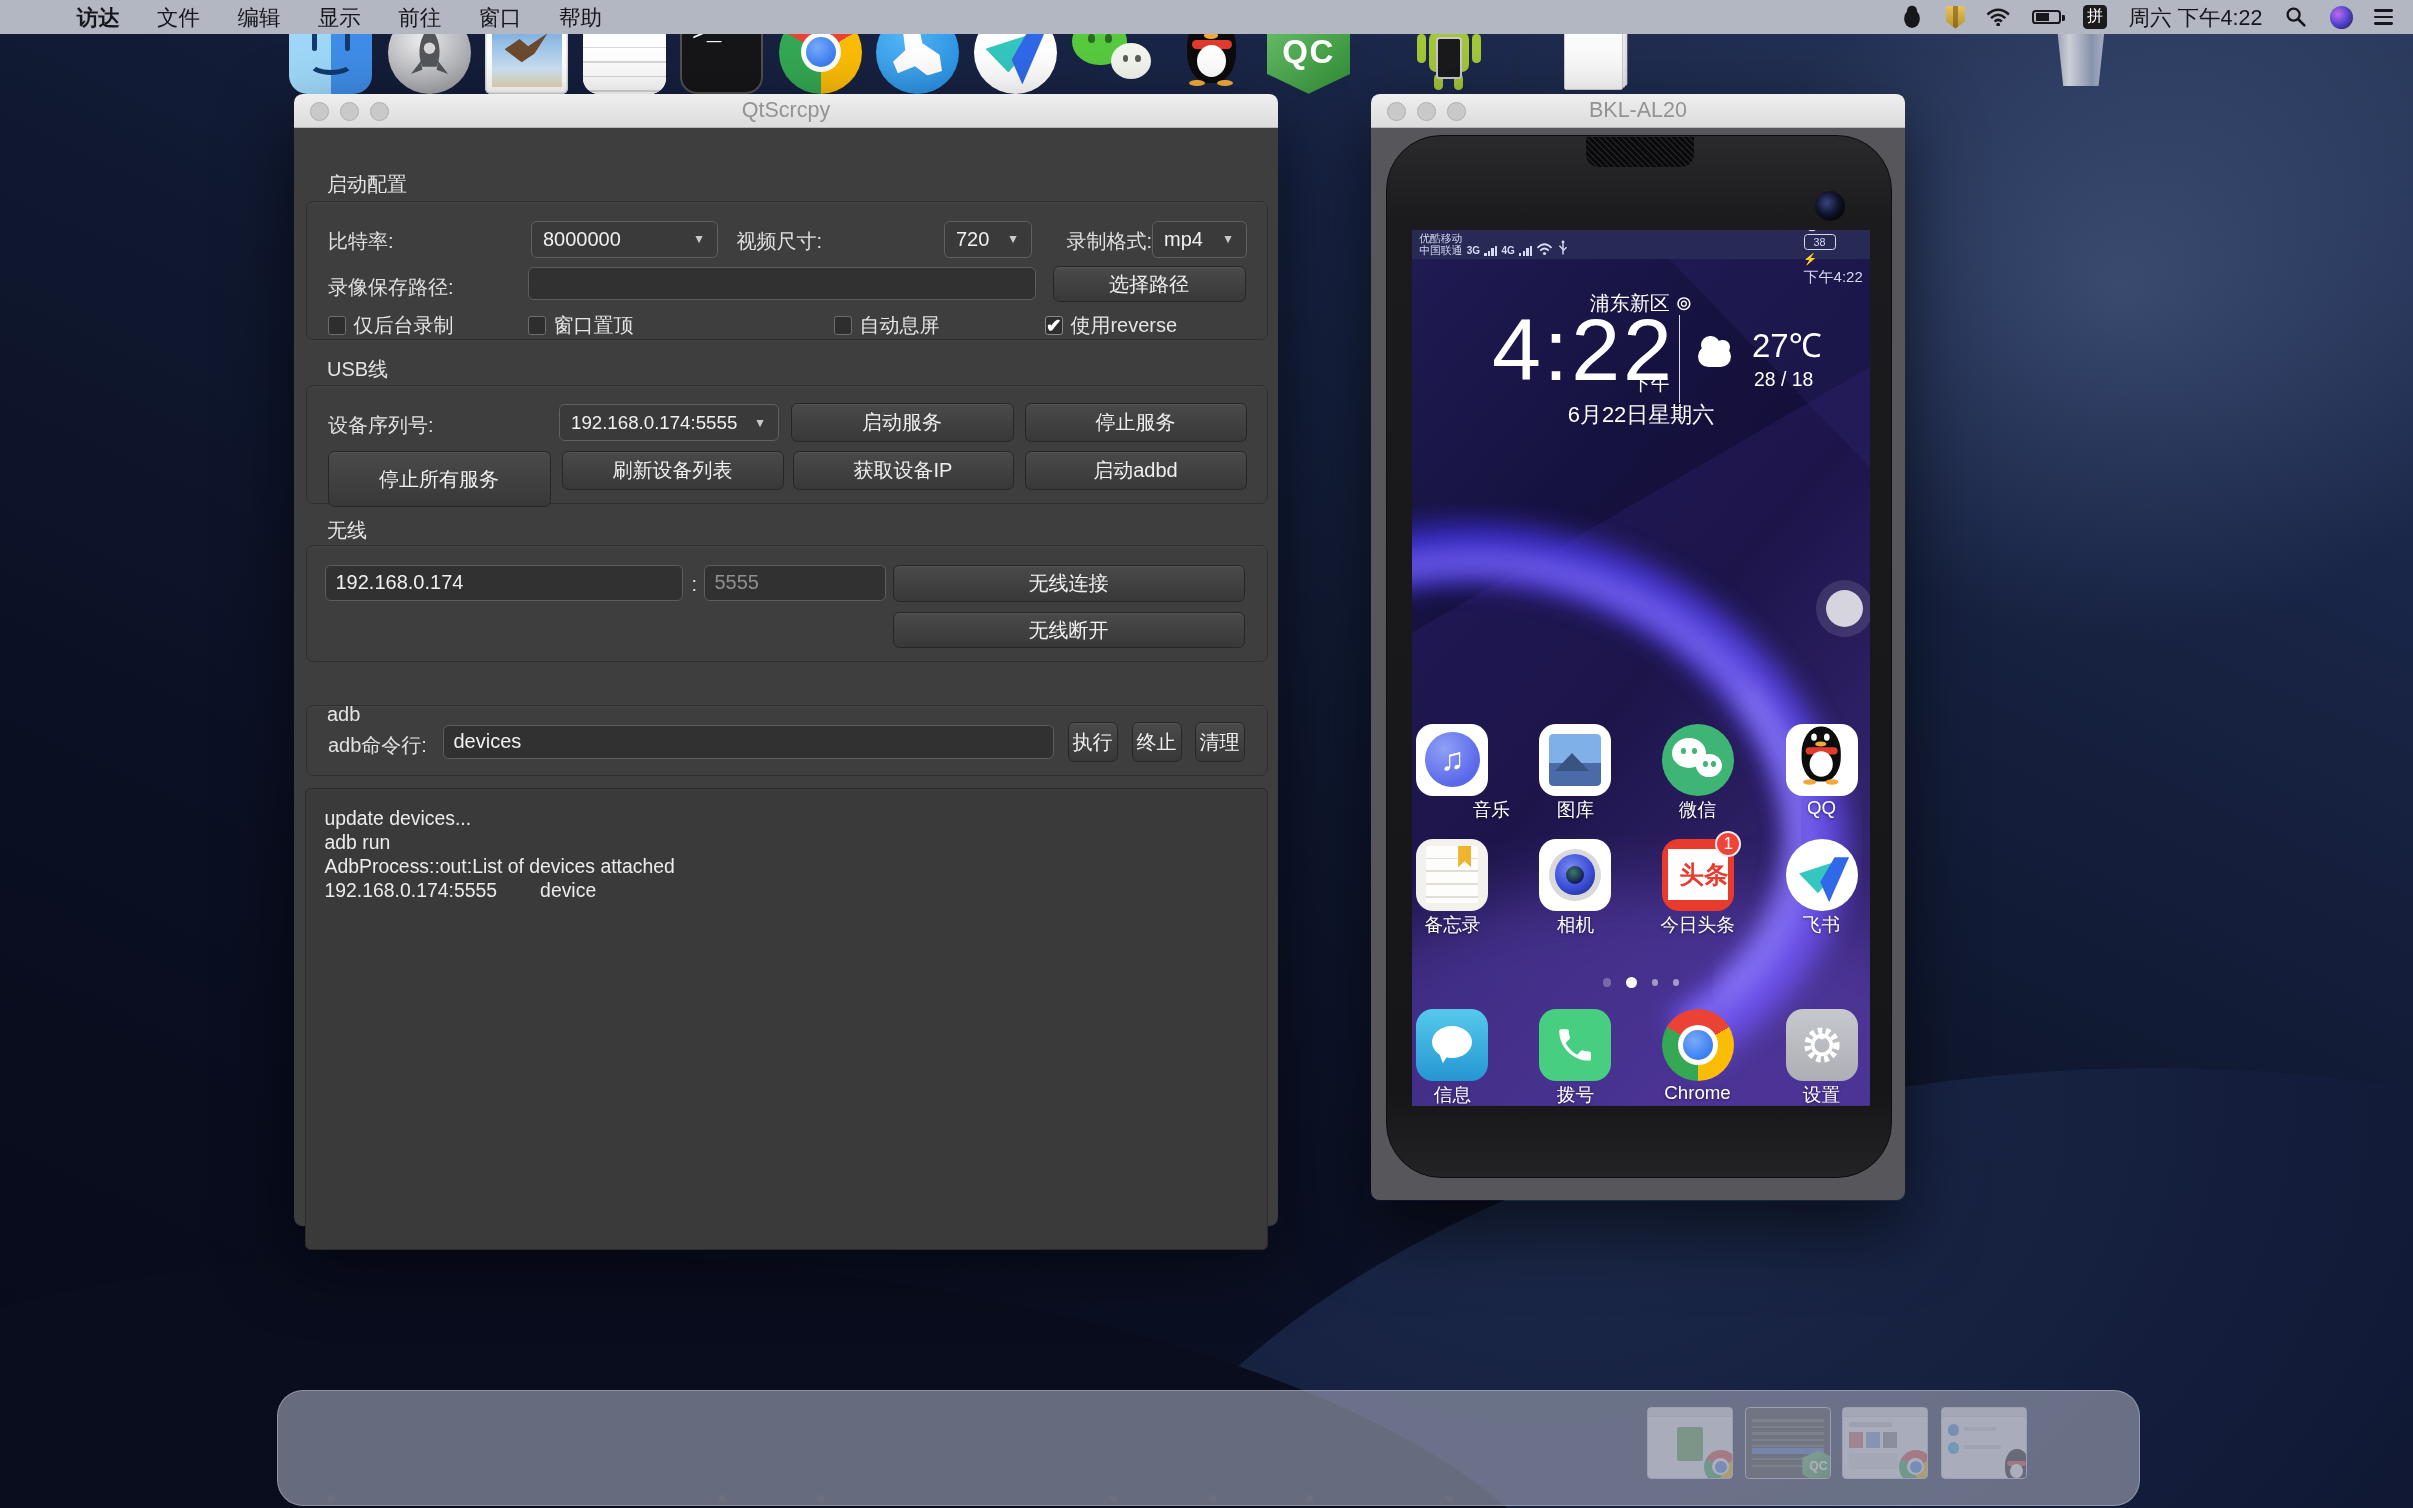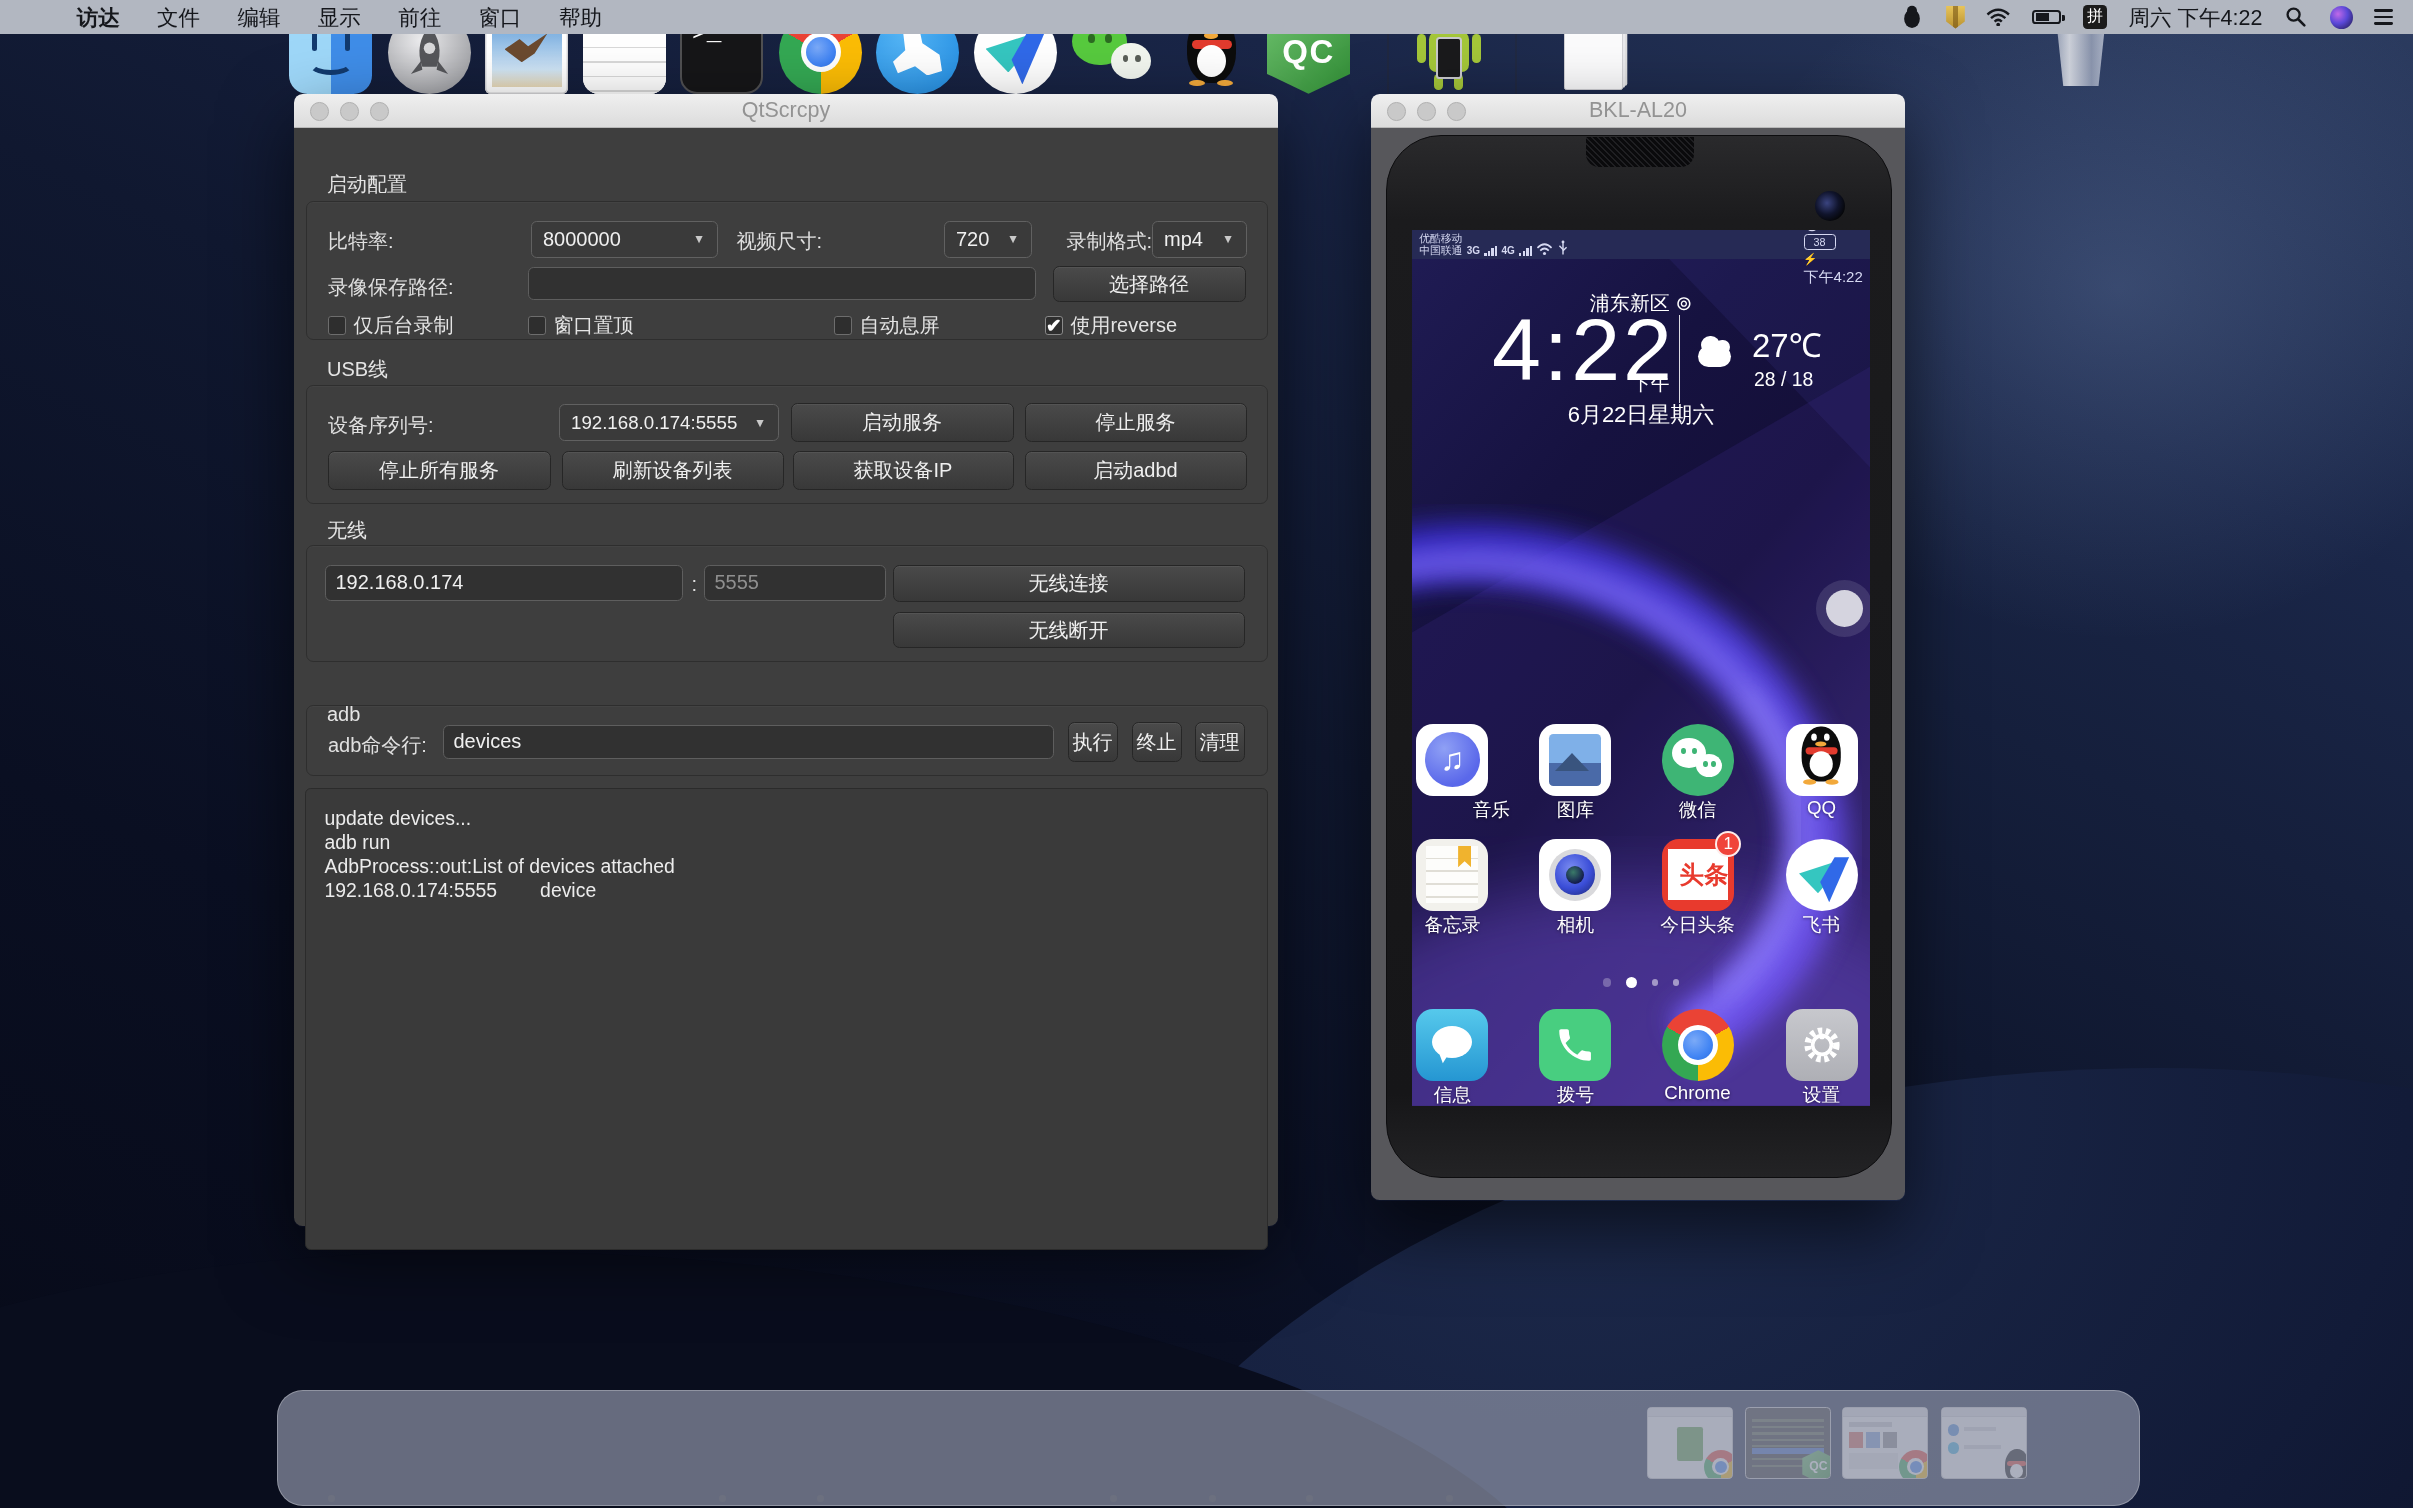--- a/index.html
+++ b/index.html
@@ -338,21 +338,21 @@
 
     <div class="seclabel" style="top:228px;">USB线</div>
     <div class="groupbox" style="top:257px; height:119px;">
       <div class="qlabel" style="left:21.5px; top:26px;">设备序列号:</div>
       <div class="combo" style="left:252px; top:18px; width:220px; height:37px;gap:12px;">
         <span style="font-size:18.7px;">192.168.0.174:5555</span>
         <span class="arrow">▼</span>
       </div>
       <div class="qbtn" style="left:484px; top:17px; width:223px; height:39px;">启动服务</div>
       <div class="qbtn" style="left:718px; top:17px; width:222px; height:39px;">停止服务</div>
-      <div class="qbtn" style="left:21px; top:65px; width:223px; height:39px;">停止所有服务</div>
+      <div class="qbtn" style="left:21px; top:65px; width:223px; height:56px;">停止所有服务</div>
       <div class="qbtn" style="left:255px; top:65px; width:222px; height:39px;">刷新设备列表</div>
       <div class="qbtn" style="left:486px; top:65px; width:221px; height:39px;">获取设备IP</div>
       <div class="qbtn" style="left:718px; top:65px; width:222px; height:39px;">启动adbd</div>
     </div>
 
     <div class="seclabel" style="top:389px;">无线</div>
     <div class="groupbox" style="top:417px; height:117px;">
       <input class="qinput" style="left: 18px; top: 18.7px; width: 358px; height: 36px;" value="192.168.0.174">
       <div class="qlabel" style="left:385px; top:26.6px;">:</div>
       <input class="qinput" style="left: 397px; top: 18.7px; width: 182px; height: 36px;" placeholder="5555">

